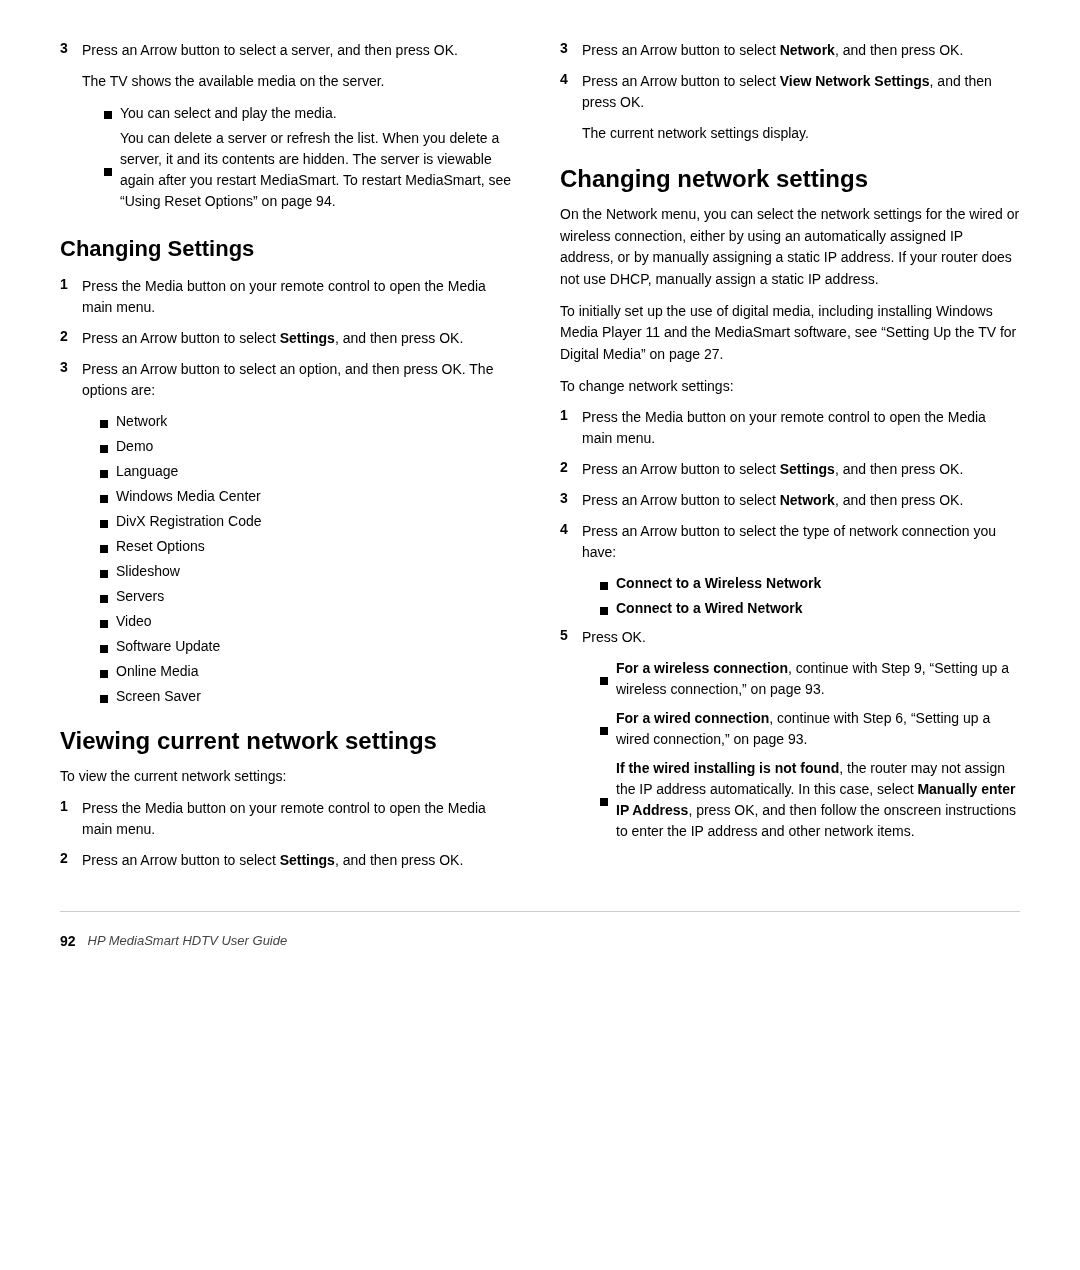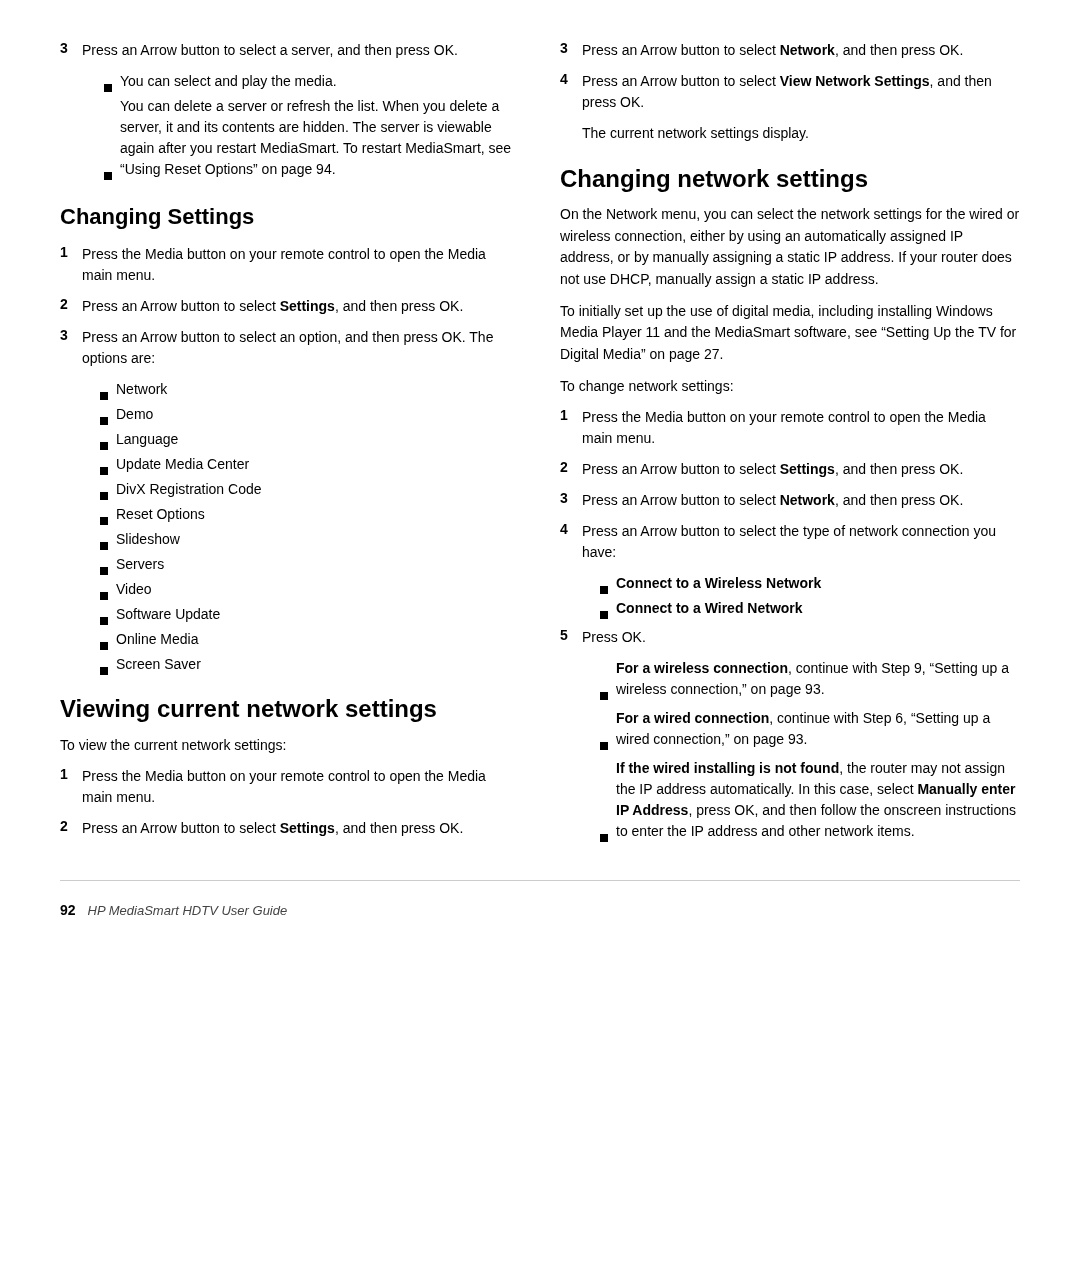--- a/index.html
+++ b/index.html
@@ -50,21 +50,21 @@
     .indent-block {
       margin-left: 22px;
       margin-bottom: 8px;
     }
     .bullet-list {
       list-style: none;
       margin: 8px 0 8px 22px;
     }
     .bullet-list li {
       display: flex;
-      align-items: flex-end;
+      align-items: center;
       margin-bottom: 4px;
       font-size: 14px;
       line-height: 1.5;
     }
     .bullet-square {
       display: inline-block;
       width: 8px;
       height: 8px;
       background: #000;
       margin-right: 8px;
@@ -117,20 +117,21 @@
 <div class="page-layout">
 
   <div class="left-col">
 
     <div class="intro-block">
       <div class="step-outer">
         <span class="step-number">3</span>
         <span class="step-text">Press an Arrow button to select a server, and then press OK.</span>
       </div>
       <div class="indent-block">
+        <p class="para">The TV shows the available media on the server.</p>
         <ul class="bullet-list">
           <li>
             <span class="bullet-square"></span>
             <span>You can select and play the media.</span>
           </li>
           <li>
             <span class="bullet-square"></span>
             <span>You can delete a server or refresh the list. When you delete a server, it and its contents are hidden. The server is viewable again after you restart MediaSmart. To restart MediaSmart, see “Using Reset Options” on page 94.</span>
           </li>
         </ul>
@@ -163,21 +164,21 @@
         <li>
             <span class="bullet-square"></span>
             <span>Demo</span>
           </li>
         <li>
             <span class="bullet-square"></span>
             <span>Language</span>
           </li>
         <li>
             <span class="bullet-square"></span>
-            <span>Update Media Center</span>
+            <span>Windows Media Center</span>
           </li>
         <li>
             <span class="bullet-square"></span>
             <span>DivX Registration Code</span>
           </li>
         <li>
             <span class="bullet-square"></span>
             <span>Reset Options</span>
           </li>
         <li>

